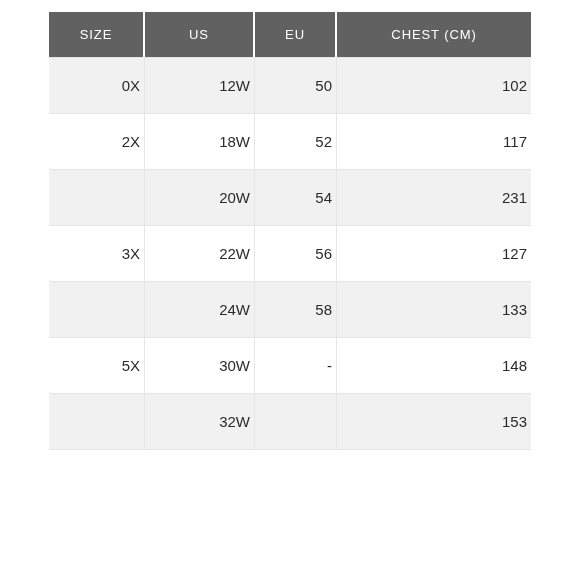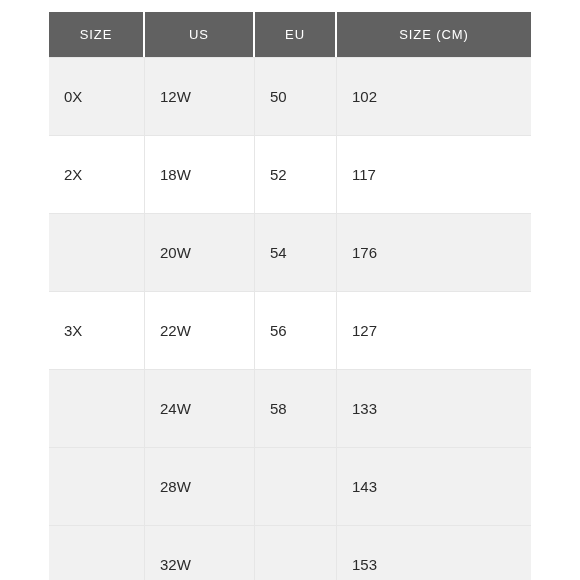--- a/index.html
+++ b/index.html
@@ -43,22 +43,22 @@
     height: 45px;
     padding: 0;
     text-align: center;
     vertical-align: middle;
     border-right: 2px solid #ffffff;
   }
   .size-table thead th:last-child { border-right: none; }
 
   .size-table tbody td {
     height: 47px;
-    padding: 15px;
-    text-align: left;
+    padding: 4px;
+    text-align: right;
     vertical-align: middle;
     font-size: 15px;
     color: #2b2b2b;
     background: #ffffff;
     border-right: 1px solid #e6e6e6;
     border-bottom: 1px solid #e6e6e6;
   }
   .size-table tbody td:last-child { border-right: none; }
 
   .size-table tbody tr.striped td {
@@ -83,21 +83,21 @@
       <col class="c-size">
       <col class="c-us">
       <col class="c-eu">
       <col class="c-chest">
     </colgroup>
     <thead>
       <tr>
         <th>SIZE</th>
         <th>US</th>
         <th>EU</th>
-        <th>SIZE (CM)</th>
+        <th>CHEST (CM)</th>
       </tr>
     </thead>
     <tbody id="table-body">
         <tr class="striped">
           <td>
             <span class="cell-text">0X</span>
           </td>
           <td>
             <span class="cell-text">12W</span>
           </td>
@@ -126,21 +126,21 @@
           <td>
             <span class="cell-text"></span>
           </td>
           <td>
             <span class="cell-text">20W</span>
           </td>
           <td>
             <span class="cell-text">54</span>
           </td>
           <td>
-            <span class="cell-text">176</span>
+            <span class="cell-text">231</span>
           </td>
         </tr>
         <tr>
           <td>
             <span class="cell-text">3X</span>
           </td>
           <td>
             <span class="cell-text">22W</span>
           </td>
           <td>
@@ -157,32 +157,32 @@
           <td>
             <span class="cell-text">24W</span>
           </td>
           <td>
             <span class="cell-text">58</span>
           </td>
           <td>
             <span class="cell-text">133</span>
           </td>
         </tr>
-        <tr class="striped">
+        <tr>
           <td>
-            <span class="cell-text"></span>
+            <span class="cell-text">5X</span>
           </td>
           <td>
-            <span class="cell-text">28W</span>
+            <span class="cell-text">30W</span>
           </td>
           <td>
-            <span class="cell-text"></span>
+            <span class="cell-text">-</span>
           </td>
           <td>
-            <span class="cell-text">143</span>
+            <span class="cell-text">148</span>
           </td>
         </tr>
         <tr class="striped">
           <td>
             <span class="cell-text"></span>
           </td>
           <td>
             <span class="cell-text">32W</span>
           </td>
           <td>

